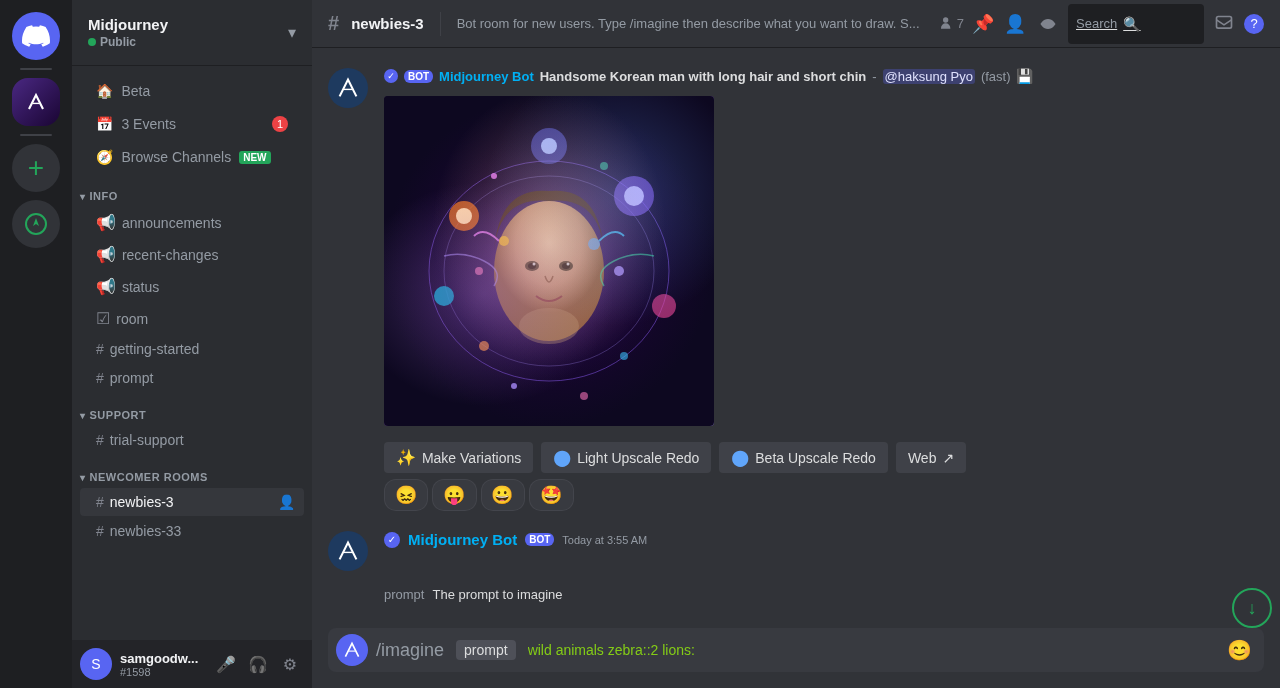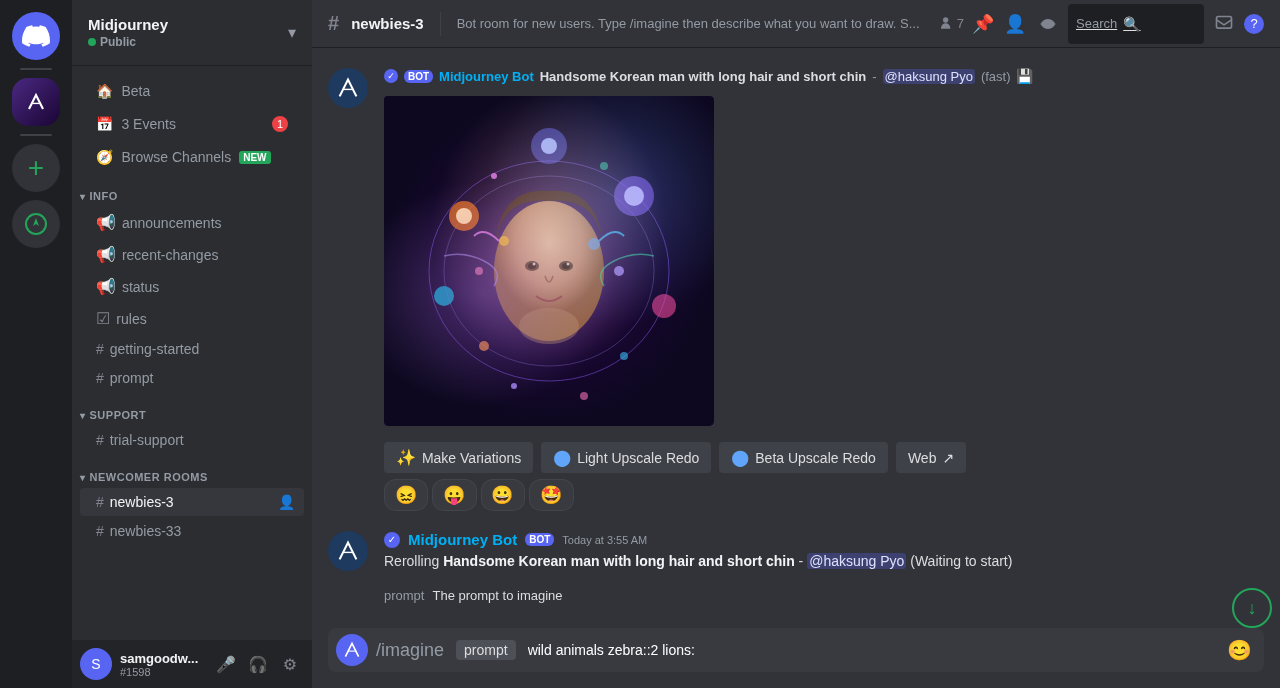--- a/index.html
+++ b/index.html
@@ -353,21 +353,21 @@
       background: #4e5058;
       padding: 2px 8px;
       border-radius: 4px;
       margin: 0 4px;
     }
     .message-input {
       flex: 1;
       background: transparent;
       border: none;
       outline: none;
-      color: #ffffff;
+      color: #84cc16;
       font-size: 14px;
       font-family: inherit;
     }
     .message-input::placeholder { color: #949ba4; }
     .emoji-picker-btn {
       color: #80848e;
       cursor: pointer;
       font-size: 20px;
       padding: 4px;
       border-radius: 4px;
@@ -440,21 +440,21 @@
     <div class="channel-item">
       <span class="channel-icon">📢</span>
       <span class="channel-name">recent-changes</span>
     </div>
     <div class="channel-item">
       <span class="channel-icon">📢</span>
       <span class="channel-name">status</span>
     </div>
     <div class="channel-item">
       <span class="channel-icon">☑</span>
-      <span class="channel-name">rules</span>
+      <span class="channel-name">room</span>
     </div>
     <div class="channel-item">
       <span class="channel-icon" style="font-size:14px; color:#80848e;">#</span>
       <span class="channel-name">getting-started</span>
     </div>
     <div class="channel-item">
       <span class="channel-icon" style="font-size:14px; color:#80848e;">#</span>
       <span class="channel-name">prompt</span>
     </div>
 
@@ -674,23 +674,20 @@
           </svg>
         </div>
       </div>
       <div class="message-content">
         <div class="message-header">
           <span style="background: #5865f2; color: white; border-radius: 50%; width: 16px; height: 16px; display: inline-flex; align-items: center; justify-content: center; font-size: 10px;">✓</span>
           <span class="message-author bot-color">Midjourney Bot</span>
           <span class="bot-badge">BOT</span>
           <span class="message-timestamp">Today at 3:55 AM</span>
         </div>
-        <div class="message-text">
-          Rerolling <strong>Handsome Korean man with long hair and short chin</strong> - <span class="mention">@haksung Pyo</span> (Waiting to start)
-        </div>
       </div>
     </div>
 
     <div style="display: flex; align-items: center; gap: 8px; padding: 8px 0 4px 56px;">
       <span style="color: #949ba4; font-size: 13px;">prompt</span>
       <span style="color: #dcddde; font-size: 13px;">The prompt to imagine</span>
     </div>
 
     <div style="position: absolute; right: 8px; bottom: 0; width: 40px; height: 40px; border-radius: 50%; background: #313338; border: 2px solid #23a55a; display: flex; align-items: center; justify-content: center; cursor: pointer; color: #23a55a; font-size: 18px;">
       ↓

